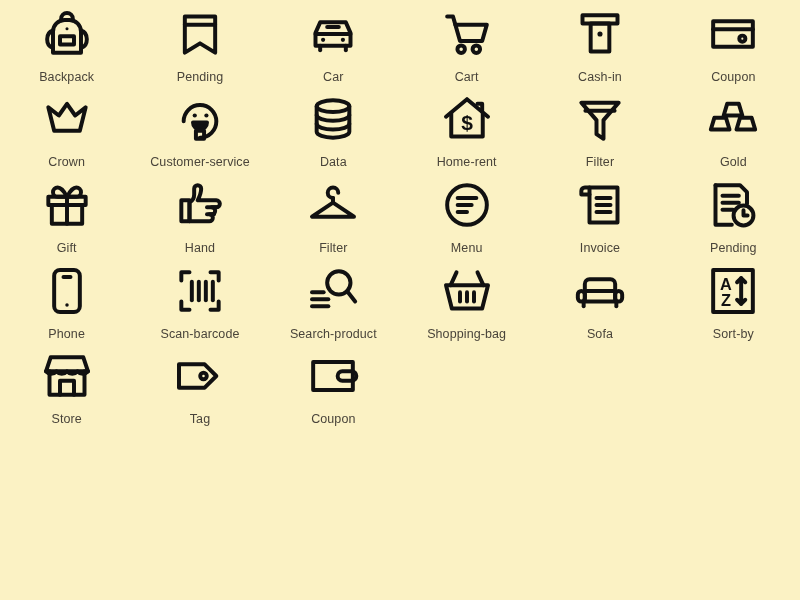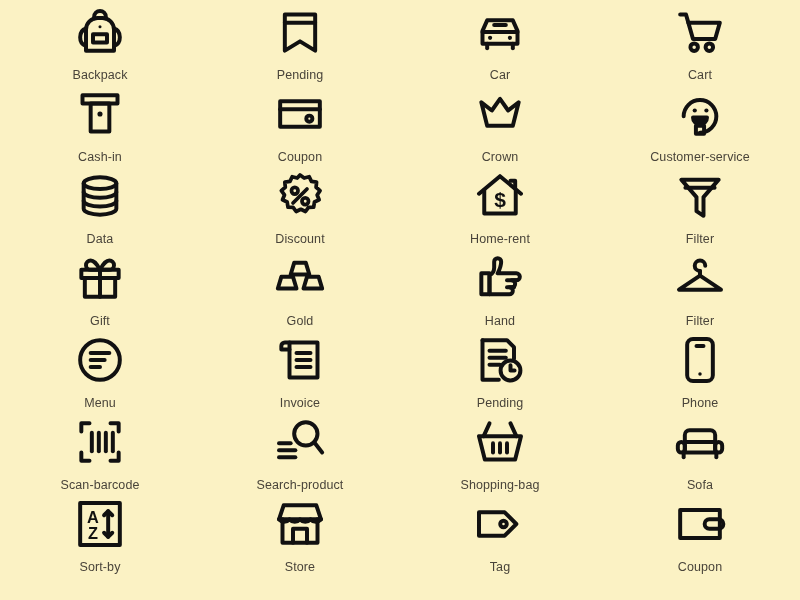--- a/index.html
+++ b/index.html
@@ -11,21 +11,21 @@
     width: 800px;
     height: 600px;
     background: #fbf2c4;
     font-family: "Liberation Sans", sans-serif;
     overflow: hidden;
   }
   #icon-grid {
     width: 800px;
     height: 428px;
     display: grid;
-    grid-template-columns: repeat(4, 1fr);
+    grid-template-columns: repeat(6, 1fr);
     grid-template-rows: repeat(5, 1fr);
     box-sizing: border-box;
   }
   .icon-cell {
     display: flex;
     flex-direction: column;
     align-items: center;
     justify-content: center;
     box-sizing: border-box;
     padding: 4px 2px 0 2px;
@@ -149,70 +149,59 @@
     <ellipse cx="24" cy="13" rx="14" ry="5"></ellipse>
     <path d="M10 13v22c0 2.8 6.3 5 14 5s14-2.2 14-5V13"></path>
     <path d="M10 20.5c0 2.8 6.3 5 14 5s14-2.2 14-5"></path>
     <path d="M10 28c0 2.8 6.3 5 14 5s14-2.2 14-5"></path>
   </svg>
       </span>
       <span class="icon-label">Data</span>
     </div>
     <div class="icon-cell">
       <span class="icon-glyph">
-        <svg viewBox="0 0 48 48" fill="none" stroke="#111" stroke-width="3.2" stroke-linecap="round" stroke-linejoin="round">
-    <path d="M24 6l3.6 2.6 4.3-1.1 1.9 4 4.4.6-.4 4.4 3.4 2.9-2.5 3.7 1.7 4.1-4 1.9-.7 4.4-4.4.2-2.6 3.6-4-1.9-4 1.9-2.6-3.6-4.4-.2-.7-4.4-4-1.9 1.7-4.1L8 19.4l3.4-2.9-.4-4.4 4.4-.6 1.9-4 4.3 1.1z"></path>
-    <circle cx="19.5" cy="19.5" r="2.8"></circle>
-    <circle cx="28.5" cy="28.5" r="2.8"></circle>
-    <path d="M30 18L18 30"></path>
-  </svg>
-      </span>
-      <span class="icon-label">Discount</span>
-    </div>
-    <div class="icon-cell">
-      <span class="icon-glyph">
         <svg viewBox="0 0 48 48" fill="none" stroke="#111" stroke-width="3.4" stroke-linecap="round" stroke-linejoin="round">
     <path d="M6 22L24 7l18 15"></path>
     <path d="M10.5 19v20h27V19"></path>
     <path d="M33 11h4v6"></path>
     <text x="24" y="33" font-family="Liberation Sans, sans-serif" font-size="18" font-weight="bold" text-anchor="middle" fill="#111" stroke="none">$</text>
   </svg>
       </span>
       <span class="icon-label">Home-rent</span>
     </div>
     <div class="icon-cell">
       <span class="icon-glyph">
         <svg viewBox="0 0 48 48" fill="none" stroke="#111" stroke-width="3.4" stroke-linecap="round" stroke-linejoin="round">
     <path d="M8 10h32l-13 15v16l-6-4V25z"></path>
     <path d="M11.5 17h25"></path>
   </svg>
       </span>
       <span class="icon-label">Filter</span>
+    </div>
+    <div class="icon-cell">
+      <span class="icon-glyph">
+        <svg viewBox="0 0 48 48" fill="none" stroke="#111" stroke-width="3.4" stroke-linecap="round" stroke-linejoin="round">
+    <path d="M19 11h10l3 10H16z"></path>
+    <path d="M8 23h10l3 10H5z"></path>
+    <path d="M30 23h10l3 10H27z"></path>
+  </svg>
+      </span>
+      <span class="icon-label">Gold</span>
     </div>
     <div class="icon-cell">
       <span class="icon-glyph">
         <svg viewBox="0 0 48 48" fill="none" stroke="#111" stroke-width="3.4" stroke-linecap="round" stroke-linejoin="round">
     <rect x="8" y="17" width="32" height="7"></rect>
     <path d="M11 24v16h26V24"></path>
     <path d="M24 17v23"></path>
     <path d="M24 17s-4-8-8-8a4 4 0 0 0 0 8z"></path>
     <path d="M24 17s4-8 8-8a4 4 0 0 1 0 8z"></path>
   </svg>
       </span>
       <span class="icon-label">Gift</span>
-    </div>
-    <div class="icon-cell">
-      <span class="icon-glyph">
-        <svg viewBox="0 0 48 48" fill="none" stroke="#111" stroke-width="3.4" stroke-linecap="round" stroke-linejoin="round">
-    <path d="M19 11h10l3 10H16z"></path>
-    <path d="M8 23h10l3 10H5z"></path>
-    <path d="M30 23h10l3 10H27z"></path>
-  </svg>
-      </span>
-      <span class="icon-label">Gold</span>
     </div>
     <div class="icon-cell">
       <span class="icon-glyph">
         <svg viewBox="0 0 48 48" fill="none" stroke="#111" stroke-width="3.4" stroke-linecap="round" stroke-linejoin="round">
     <path d="M8 20h7v18H8z"></path>
     <path d="M15 22c2.5-1.5 4-4 4-7v-5a3 3 0 0 1 6 0c0 4-1.5 7-3 10h16a3 3 0 0 1 0 6h-4a3 3 0 0 1 0 6h-2a3 3 0 0 1 0 6H15z"></path>
     <path d="M38 26h-8"></path>
     <path d="M36 32h-6"></path>
   </svg>
       </span>

